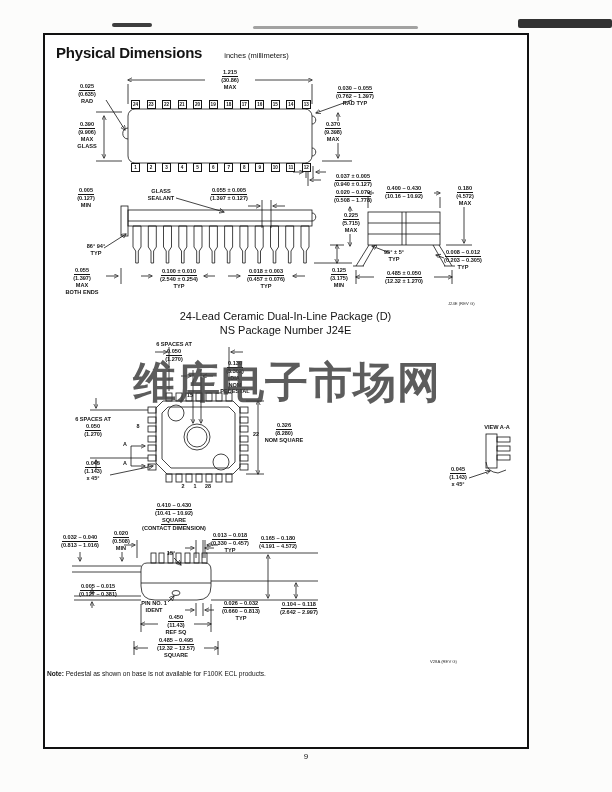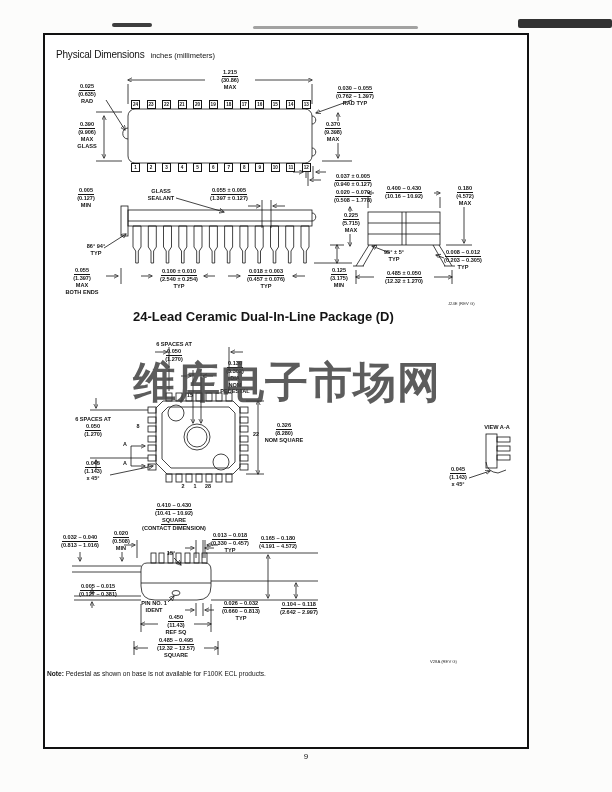--- a/index.html
+++ b/index.html
@@ -4,34 +4,34 @@
 <style>
   html,body{margin:0;padding:0;background:#e9e9e9;}
   .page{position:relative;width:612px;height:792px;background:#fcfcfb;overflow:hidden;
         font-family:"Liberation Sans",sans-serif;color:#141414;}
   .frame{position:absolute;left:43px;top:33px;width:482px;height:712px;border:2.5px solid #111;background:#fff;}
   .artifact{position:absolute;background:#1c1c1c;border-radius:2px;}
   .a1{left:112px;top:23px;width:40px;height:4px;opacity:.85;}
   .a2{left:253px;top:26px;width:165px;height:3px;opacity:.4;}
   .a3{left:518px;top:19px;width:94px;height:9px;opacity:.9;}
   .title-row{position:absolute;left:56px;top:44px;white-space:nowrap;}
-  .title{font-size:10px;font-weight:normal;letter-spacing:-.2px;}
-  .title-suffix{font-size:7.5px;margin-left:6px;}
+  .title{font-size:15px;font-weight:bold;letter-spacing:-.2px;}
+  .title-suffix{font-size:7.5px;margin-left:22px;}
   svg.art{position:absolute;left:0;top:0;z-index:1;}
   svg.art line,svg.art path,svg.art rect,svg.art circle,svg.art ellipse{stroke:#141414;fill:none;stroke-width:.8;}
   .dim{position:absolute;z-index:2;font-size:5.6px;font-weight:bold;line-height:1.2;
        text-align:center;color:#141414;}
   .dim.bg{background:#fff;}
   .dim .ln{display:block;padding:0 1px;}
   .dim .u{border-bottom:.7px solid #141414;padding-bottom:.5px;margin:0 auto;display:table;}
   .pins{position:absolute;left:131px;width:180px;height:9px;display:flex;justify-content:space-between;z-index:2;}
   .pins .pin{box-sizing:border-box;width:9px;height:9px;border:.9px solid #141414;background:#fff;
              font-size:4.6px;font-weight:bold;line-height:7.5px;text-align:center;}
   .pnum{position:absolute;z-index:2;font-size:5.4px;font-weight:bold;text-align:center;}
-  .caption{position:absolute;z-index:2;text-align:left;font-weight:bold;font-size:13px;line-height:1.28;}
+  .caption{position:absolute;z-index:2;text-align:center;font-weight:normal;font-size:11px;line-height:1.28;}
   .rev{position:absolute;z-index:2;font-size:4.2px;color:#333;}
   .note{position:absolute;left:47px;top:670px;width:360px;font-size:6.6px;z-index:2;}
   .note b{font-weight:bold;}
   .page-number{position:absolute;left:0;top:752px;width:612px;text-align:center;font-size:8px;z-index:2;}
   .watermark{position:absolute;left:133px;top:354px;z-index:6;font-size:43px;font-weight:bold;
              color:#404040;opacity:.85;white-space:nowrap;letter-spacing:1px;pointer-events:none;}
 </style>
 </head>
 <body>
 
@@ -372,20 +372,21 @@
       <span class="ln">(0.203 – 0.305)</span>
       <span class="ln">TYP</span>
     </div>
   <div class="dim bg" style="left:374px;top:270px;width:60px">
       <span class="ln u">0.485 ± 0.050</span>
       <span class="ln">(12.32 ± 1.270)</span>
     </div>
 
   <div class="caption" style="left:133px;top:309px;width:305px">
     <span style="display:block">24-Lead Ceramic Dual-In-Line Package (D)</span>
+    <span style="display:block">NS Package Number J24E</span>
   </div>
   <div class="rev" style="left:448px;top:301px">J24E (REV G)</div>
 
   <div class="dim" style="left:146px;top:341px;width:56px">
       <span class="ln">6 SPACES AT</span>
       <span class="ln u">0.050</span>
       <span class="ln">(1.270)</span>
     </div>
   <div class="dim" style="left:214px;top:360px;width:42px">
       <span class="ln u">0.130</span>

